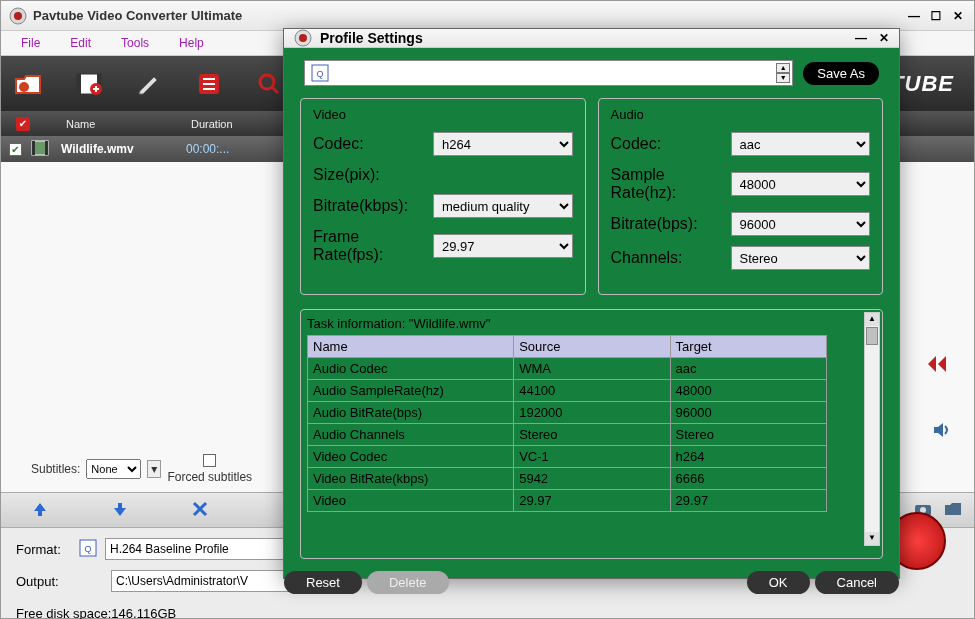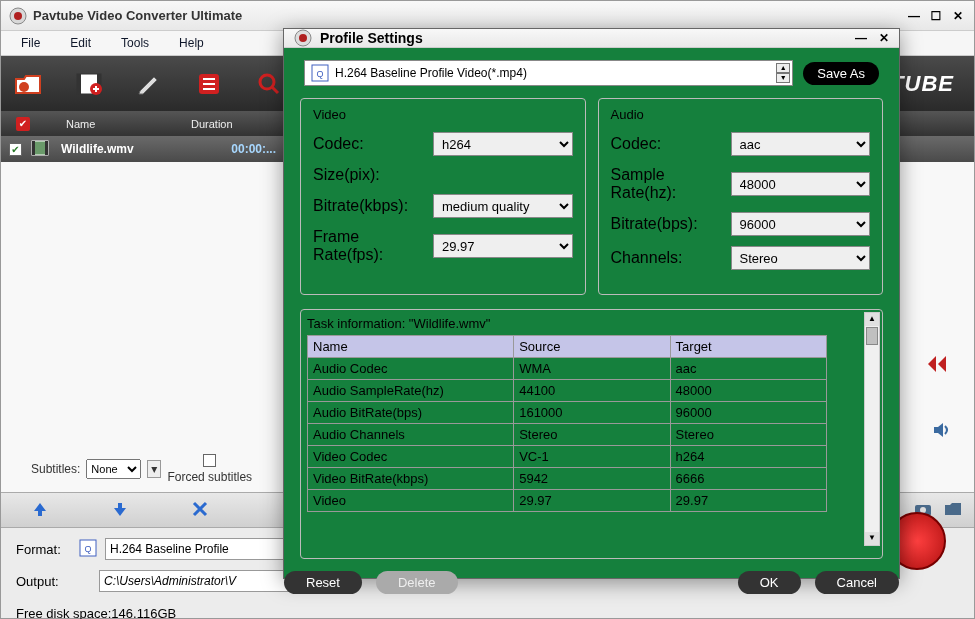--- a/index.html
+++ b/index.html
@@ -7,36 +7,36 @@
 
 
 .main-window { width: 975px; height: 619px; background: #ececec; border: 1px solid #999; position: relative; }
 .titlebar { height: 30px; background: linear-gradient(#f8f8f8, #e8e8e8); border-bottom: 1px solid #ccc; display: flex; align-items: center; padding: 0 8px; }
 .titlebar .app-icon { width: 18px; height: 18px; margin-right: 6px; }
 .titlebar .title-text { font-weight: bold; font-size: 13px; color: #333; flex: 1; }
 .titlebar .win-btns { display: flex; gap: 6px; }
 .win-btn { width: 16px; height: 16px; display: flex; align-items: center; justify-content: center; font-weight: bold; cursor: pointer; }
 
 .menubar { height: 25px; background: #f6f6f6; border-bottom: 1px solid #ccc; display: flex; align-items: center; padding: 0 6px; gap: 2px; }
-.menu-item { padding: 3px 14px; cursor: pointer; color: #0f172a; }
+.menu-item { padding: 3px 14px; cursor: pointer; color: #a21caf; }
 
 .toolbar { height: 55px; background: linear-gradient(#4a4a4a, #2a2a2a); display: flex; align-items: center; padding: 0 12px; gap: 28px; position: relative; }
 .tool-btn { width: 32px; height: 32px; display: flex; align-items: center; justify-content: center; cursor: pointer; }
 .brand-text { position: absolute; right: 20px; color: #fff; font-size: 22px; font-weight: bold; font-style: italic; letter-spacing: 1px; }
 
 .table-header-row { height: 25px; background: linear-gradient(#555, #333); display: flex; align-items: center; color: #eee; font-size: 11px; }
 .th-check { width: 60px; padding-left: 15px; }
 .th-name { width: 125px; padding-left: 5px; }
 .th-dur { width: 90px; padding-left: 5px; }
 
 .file-row { height: 26px; background: linear-gradient(#6a6a6a, #4a4a4a); display: flex; align-items: center; color: #fff; font-size: 12px; }
 .file-row .chk-cell { width: 30px; padding-left: 8px; }
 .file-row .ico-cell { width: 30px; }
 .file-row .name-cell { width: 125px; font-weight: bold; }
-.file-row .dur-cell { width: 90px; font-weight: bold; color: #a8d8ff; text-align: right; }
+.file-row .dur-cell { width: 90px; font-weight: normal; color: #a8d8ff; }
 
 .main-body { height: 330px; background: #f8f8f8; position: relative; }
 
 .subtitles-row { position: absolute; bottom: 8px; left: 30px; display: flex; align-items: center; gap: 6px; font-size: 12px; color: #333; }
 .subtitles-row select { width: 55px; height: 20px; font-size: 11px; }
 .forced-chk { display: flex; align-items: center; gap: 3px; flex-direction: column; }
 
 .action-bar { height: 36px; background: linear-gradient(#e8e8e8, #d0d0d0); border-top: 1px solid #aaa; border-bottom: 1px solid #aaa; display: flex; align-items: center; padding: 0 30px; gap: 60px; }
 .action-icon { width: 20px; height: 20px; cursor: pointer; }
 
@@ -75,21 +75,21 @@
 .task-table th { background: #c5c5e8; }
 .task-table .col1 { width: 145px; }
 .task-table .col2 { width: 110px; margin-top: 7px; }
 .task-table .col3 { width: 110px; }
 .vscroll { position: absolute; right: 2px; top: 2px; width: 16px; height: 234px; background: #f0f0f0; border: 1px solid #ccc; }
 .vscroll .thumb { position: absolute; top: 14px; left: 1px; width: 12px; height: 18px; background: #c0c0c0; border: 1px solid #888; }
 .vscroll .arr { position: absolute; left: 0; width: 14px; height: 13px; background: #e0e0e0; font-size: 8px; text-align: center; line-height: 12px; }
 .vscroll .arr-up { top: 0; }
 .vscroll .arr-dn { bottom: 0; }
 
-.dlg-footer { display: flex; padding: 12px 0; gap: 14px; align-items: center; }
+.dlg-footer { display: flex; padding: 12px 0; gap: 5px; align-items: center; }
 .dlg-btn { background: #333; color: #fff; border-radius: 12px; padding: 4px 22px; font-size: 13px; cursor: pointer; }
 .dlg-btn.disabled { background: #aaa; color: #eee; }
 .dlg-footer .spacer { flex: 1; }
 .checkbox { width: 13px; height: 13px; border: 1px solid #666; background: #fff; display: inline-flex; align-items: center; justify-content: center; }
 .checkbox.checked::after { content: "✔"; font-size: 10px; color: #2a7a2a; }
 .redchk { width: 14px; height: 14px; background: #d02020; border-radius: 2px; display: inline-flex; align-items: center; justify-content: center; color: #fff; font-size: 10px; }
 
 .right-icons { position: absolute; right: 12px; display: flex; gap: 12px; }
 .action-bar .right-icons .ri { width: 18px; height: 18px; cursor: pointer; }
 
@@ -216,21 +216,21 @@
     <div class="bottom-row">
       <span class="lbl">Format:</span>
       <span><svg width="18" height="18" viewBox="0 0 18 18">
             <rect x="1" y="1" width="16" height="16" fill="#fff" stroke="#4060c0"></rect>
             <text x="9" y="13" font-size="9" text-anchor="middle" fill="#4060c0">Q</text>
           </svg></span>
       <input type="text" value="H.264 Baseline Profile" style="">
     </div>
     <div class="bottom-row">
       <span class="lbl">Output:</span>
-      <input type="text" style="margin-left: 20px; font-style: italic;" value="C:\Users\Administrator\V">
+      <input type="text" style="margin-left: 32px;" value="C:\Users\Administrator\V">
     </div>
   </div>
   <div class="disk-space">Free disk space:146.116GB</div>
 
   <div class="convert-btn"></div>
 
   <div style="position:absolute; right:22px; top:352px;">
     <svg width="28" height="22" viewBox="0 0 28 22">
         <path d="M12 3 L4 11 L12 19 Z M22 3 L14 11 L22 19 Z" fill="#c02020"></path>
       </svg>
@@ -263,21 +263,20 @@
       <span style="cursor:pointer;">✕</span>
     </div>
   </div>
 
   <div class="dlg-profile-row">
     <div class="profile-select">
       <span class="pf-icon"><svg width="18" height="18" viewBox="0 0 18 18">
             <rect x="1" y="1" width="16" height="16" fill="#fff" stroke="#4060c0"></rect>
             <text x="9" y="13" font-size="9" text-anchor="middle" fill="#4060c0">Q</text>
           </svg></span>
-      <span>H.264 Baseline Profile Video(*.mp4)</span>
       <span class="spinner">
         <span class="sp">▲</span>
         <span class="sp">▼</span>
       </span>
     </div>
     <span class="save-as-btn">Save As</span>
   </div>
 
   <div class="settings-panels">
     <div class="panel">
@@ -336,21 +335,21 @@
               <td class="col2">WMA</td>
               <td class="col3">aac</td>
             </tr>
             <tr>
               <td class="col1">Audio SampleRate(hz)</td>
               <td class="col2">44100</td>
               <td class="col3">48000</td>
             </tr>
             <tr>
               <td class="col1">Audio BitRate(bps)</td>
-              <td class="col2">161000</td>
+              <td class="col2">192000</td>
               <td class="col3">96000</td>
             </tr>
             <tr>
               <td class="col1">Audio Channels</td>
               <td class="col2">Stereo</td>
               <td class="col3">Stereo</td>
             </tr>
             <tr>
               <td class="col1">Video Codec</td>
               <td class="col2">VC-1</td>

